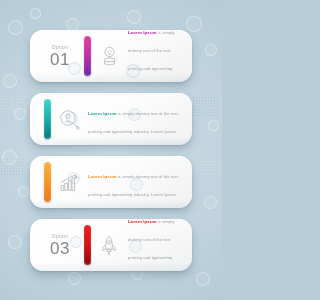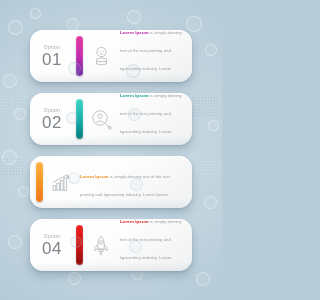--- a/index.html
+++ b/index.html
@@ -43,21 +43,21 @@
       inset 0 1px 0 rgba(255,255,255,.9);
     overflow:hidden;
   }
   .card .reflection{
     position:absolute;left:0;right:0;bottom:-1px;height:10px;
     background:linear-gradient(to bottom,rgba(0,0,0,0),rgba(170,185,195,.22));
     pointer-events:none;
   }
   .card-inner{
     position:absolute;inset:0;display:flex;align-items:center;
-    padding:0 9px 0 2px;box-sizing:border-box;
+    padding:0 9px 0 10px;box-sizing:border-box;
   }
 
   
   .opt{width:40px;flex:0 0 40px;text-align:center;line-height:1;}
   .opt-word{
     font-size:5px;letter-spacing:.3px;color:#a8adb2;
     margin-bottom:1px;display:block;
   }
   .opt-num{
     font-size:17px;color:#7f868c;font-weight:400;letter-spacing:.5px;
@@ -141,24 +141,20 @@
       </div>
       <div class="txt">
         <span class="txt-head" style="color:#b5179e;">Lorem Ipsum</span><span class="txt-body"> is simply dummy text of the text printing and typesetting industry. Lorem Ipsum</span>
       </div>
     </div>
     <div class="reflection"></div>
   </div>
 
   <div class="card" style="top:93px;">
     <div class="card-inner">
-      <div class="opt">
-        <span class="opt-word">Option</span>
-        <span class="opt-num">02</span>
-      </div>
       <div class="bar-wrap">
         <div class="bar" style="background:linear-gradient(to bottom,#3fd6c8 0%,#18b0ab 50%,#067a7e 100%);"></div>
       </div>
       <div class="icon-wrap">
         <svg width="21" height="21" viewBox="0 0 21 21" fill="none" stroke="#b9bdc1" stroke-width="0.9">
           <circle cx="9" cy="9" r="7.2"></circle>
           <circle cx="9" cy="7.3" r="2.1"></circle>
           <path d="M5.4 13.6 q3.6 -3.3 7.2 0"></path>
           <path d="M14.3 14.3 L18.6 18.6"></path>
           <circle cx="18.9" cy="18.9" r="1.35"></circle>
@@ -191,21 +187,21 @@
         <span class="txt-head" style="color:#f08a1c;">Lorem Ipsum</span><span class="txt-body"> is simply dummy text of the text printing and typesetting industry. Lorem Ipsum</span>
       </div>
     </div>
     <div class="reflection"></div>
   </div>
 
   <div class="card" style="top:219px;">
     <div class="card-inner">
       <div class="opt">
         <span class="opt-word">Option</span>
-        <span class="opt-num">04</span>
+        <span class="opt-num">03</span>
       </div>
       <div class="bar-wrap">
         <div class="bar" style="background:linear-gradient(to bottom,#f01d1d 0%,#cf1414 50%,#8e0c0c 100%);"></div>
       </div>
       <div class="icon-wrap">
         <svg width="18" height="21" viewBox="0 0 18 21" fill="none" stroke="#b9bdc1" stroke-width="0.9">
           <path d="M9 1.2 q3.3 3.3 3.3 8.2 v4.8 H5.7 V9.4 Q5.7 4.5 9 1.2 z"></path>
           <circle cx="9" cy="7.4" r="1.6"></circle>
           <path d="M5.7 9.6 L2.8 12.6 v3.0 l2.9 -2.0"></path>
           <path d="M12.3 9.6 L15.2 12.6 v3.0 l-2.9 -2.0"></path>

